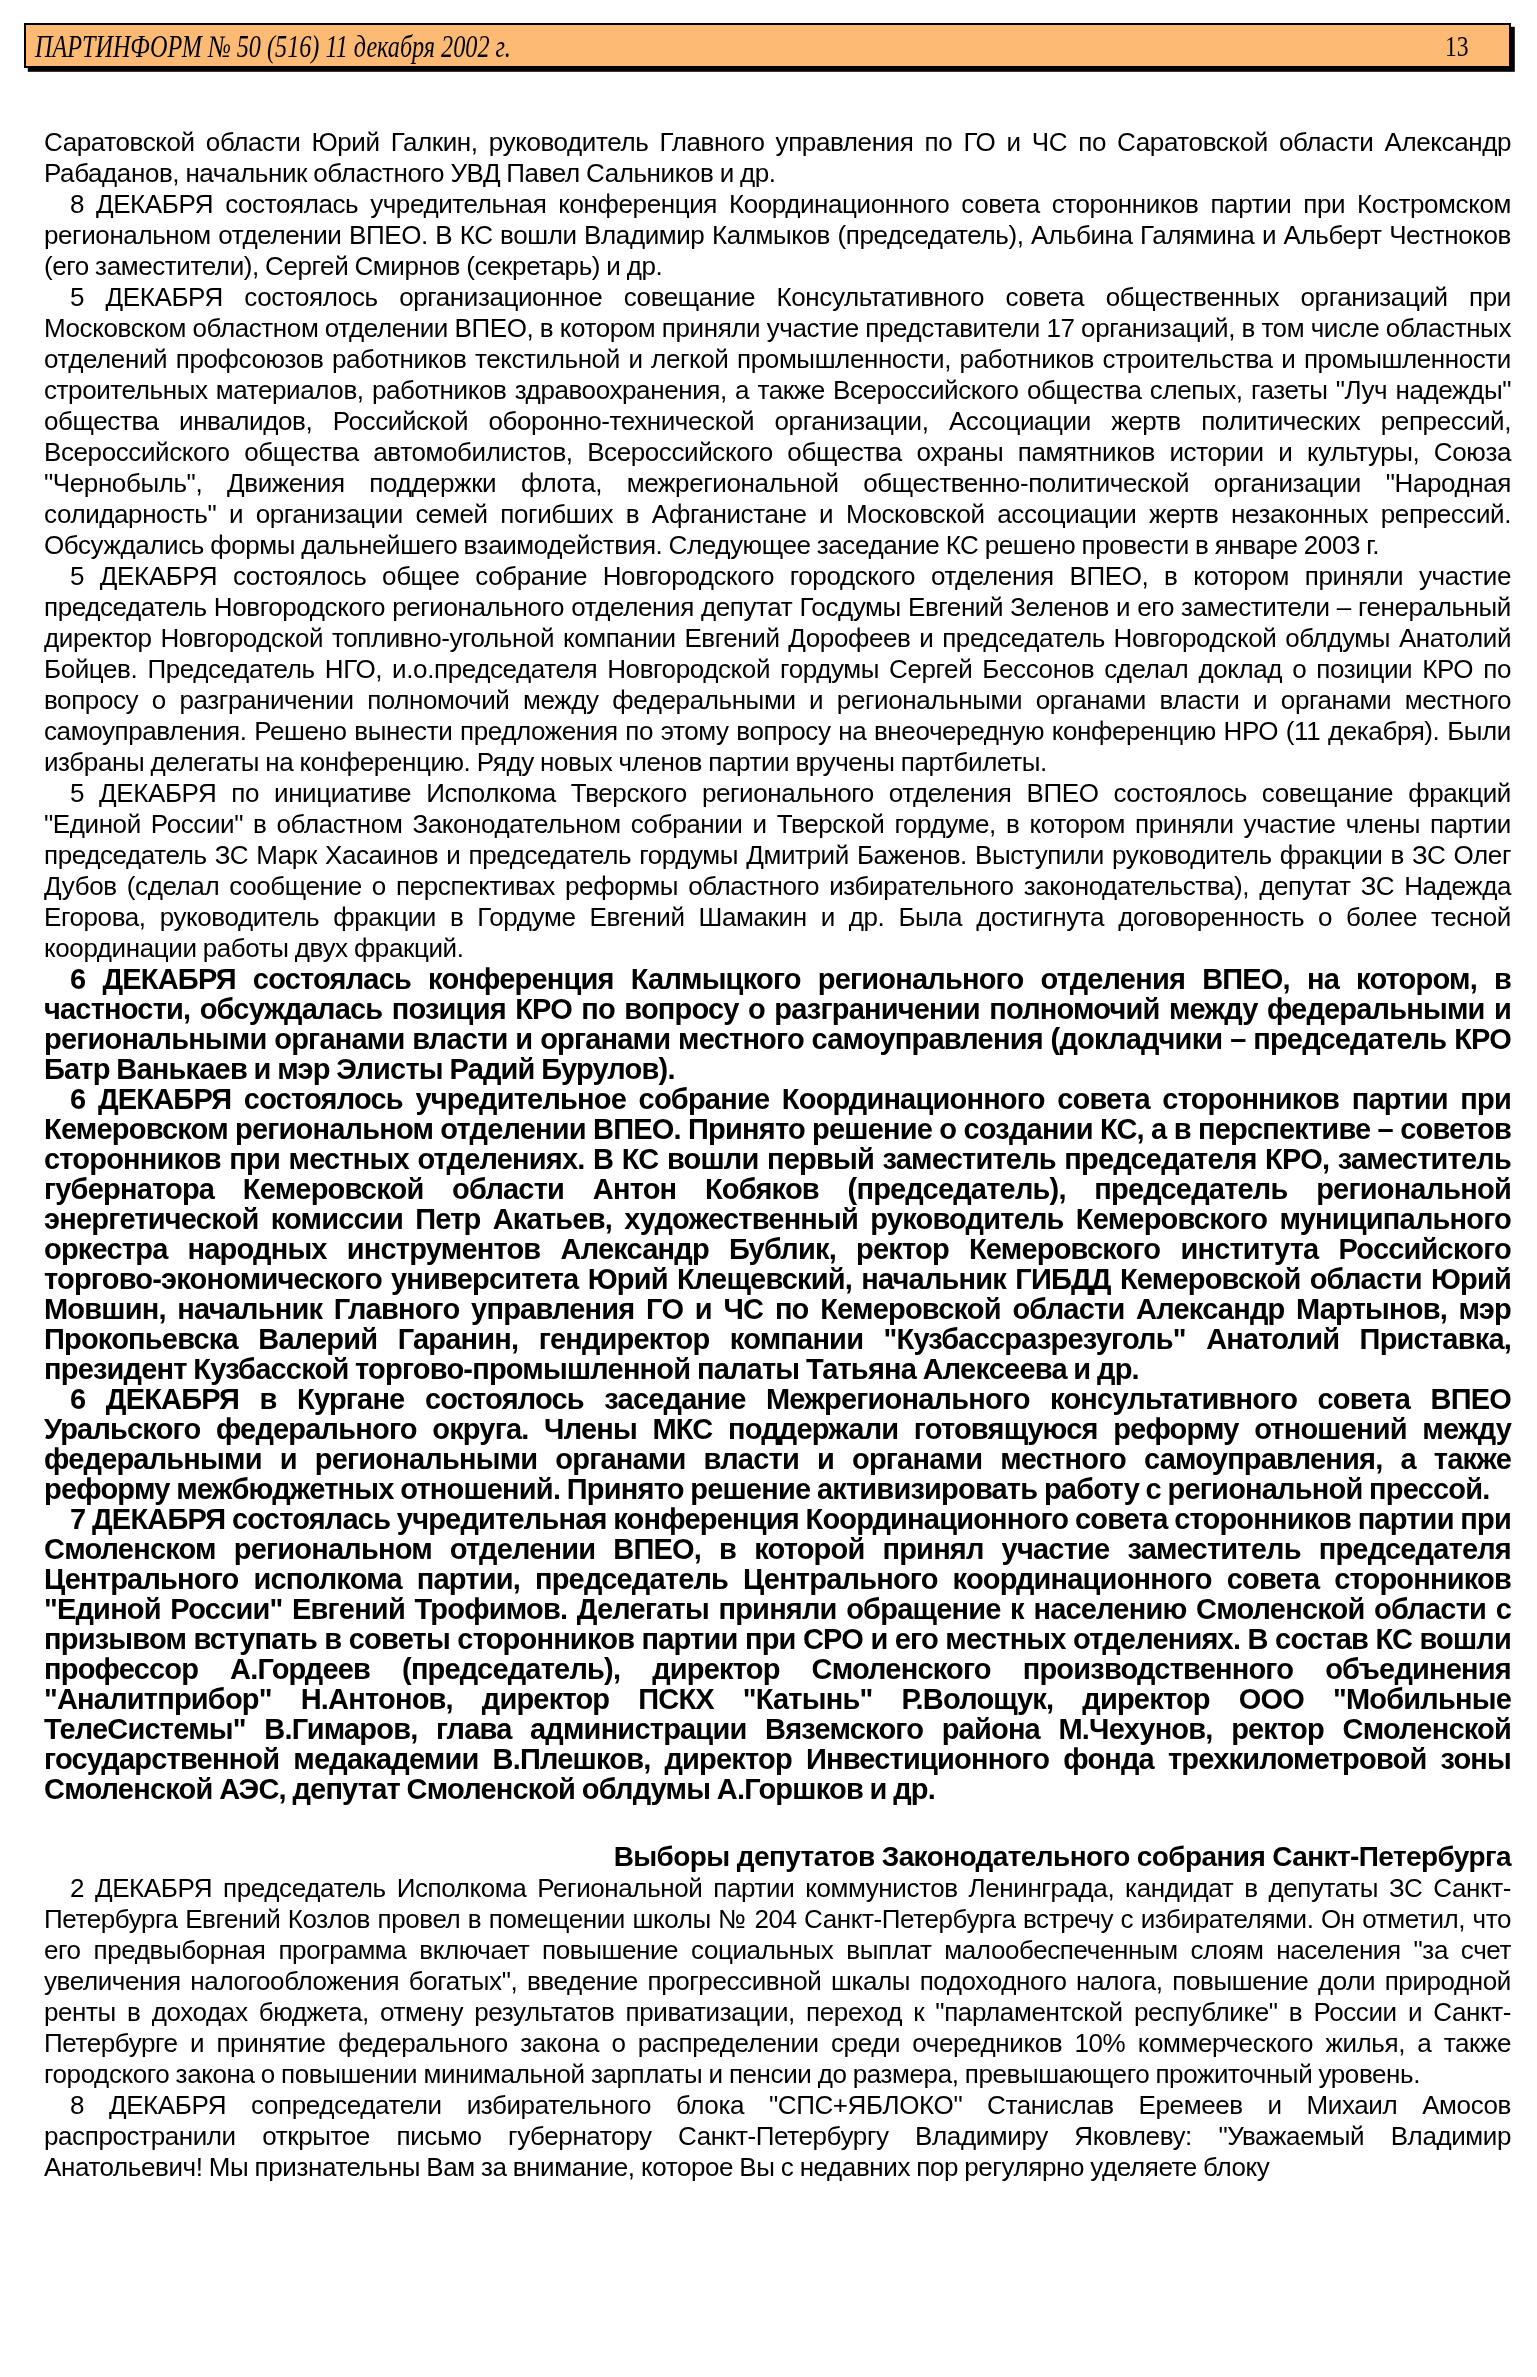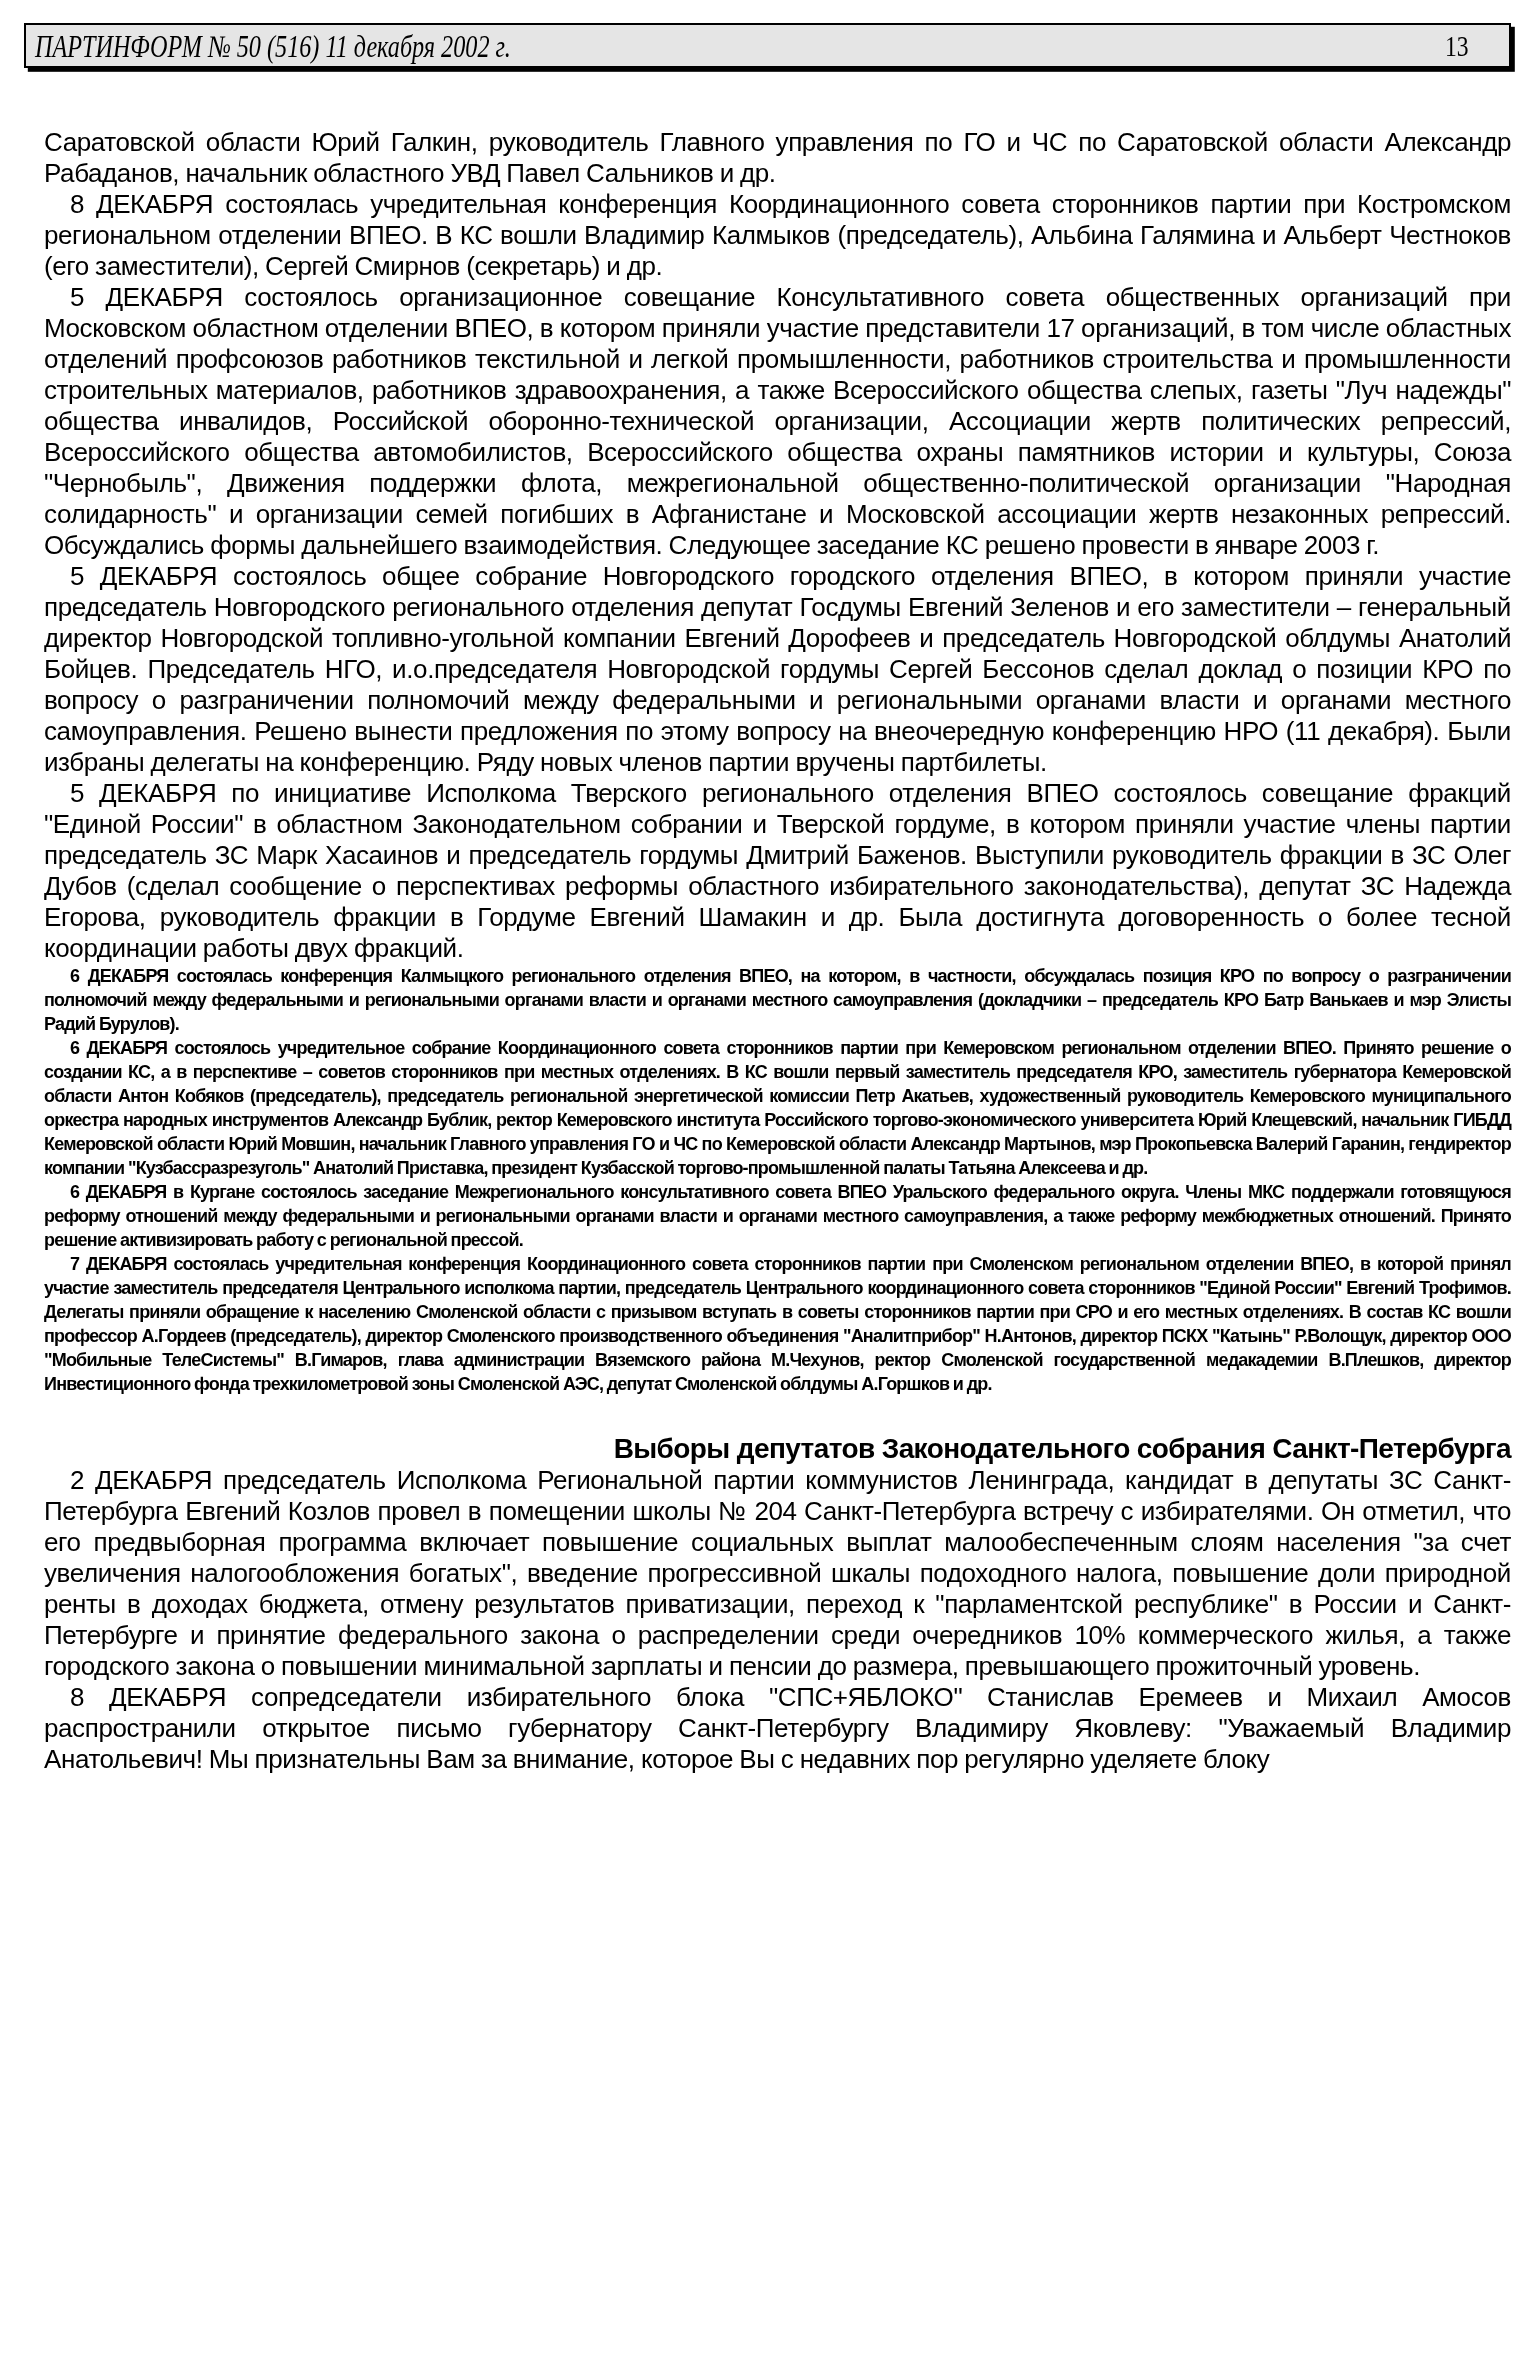--- a/index.html
+++ b/index.html
@@ -11,21 +11,21 @@
     color: #000;
   }
   .header-box {
     position: absolute;
     left: 24px;
     top: 23px;
     width: 1483px;
     height: 41px;
     border: 2.6px solid #000;
     box-shadow: 3.8px 3.8px 0 #000;
-    background: #e5e5e5;
+    background: #fdba74;
     box-sizing: content-box;
   }
   .header-title {
     position: absolute;
     left: 9px;
     top: 3.8px;
     font-family: "Liberation Serif", "DejaVu Serif", serif;
     font-style: italic;
     font-size: 31px;
     line-height: 35px;
@@ -55,22 +55,22 @@
     font-size: 26px;
     line-height: 31px;
     text-align: justify;
     margin: 0;
     letter-spacing: -0.4px;
     word-spacing: -0.6px;
   }
   .indent { text-indent: 26px; }
   .bold-section .p {
     font-weight: bold;
-    font-size: 18px;
-    line-height: 24px;
+    font-size: 29px;
+    line-height: 30px;
     letter-spacing: -0.8px;
     word-spacing: -0.6px;
   }
   .section-heading {
     font-family: "Liberation Sans", "DejaVu Sans", sans-serif;
     font-weight: bold;
     font-size: 28px;
     line-height: 33px;
     margin: 36px 0 0 20.5px;
     letter-spacing: -0.6px;

